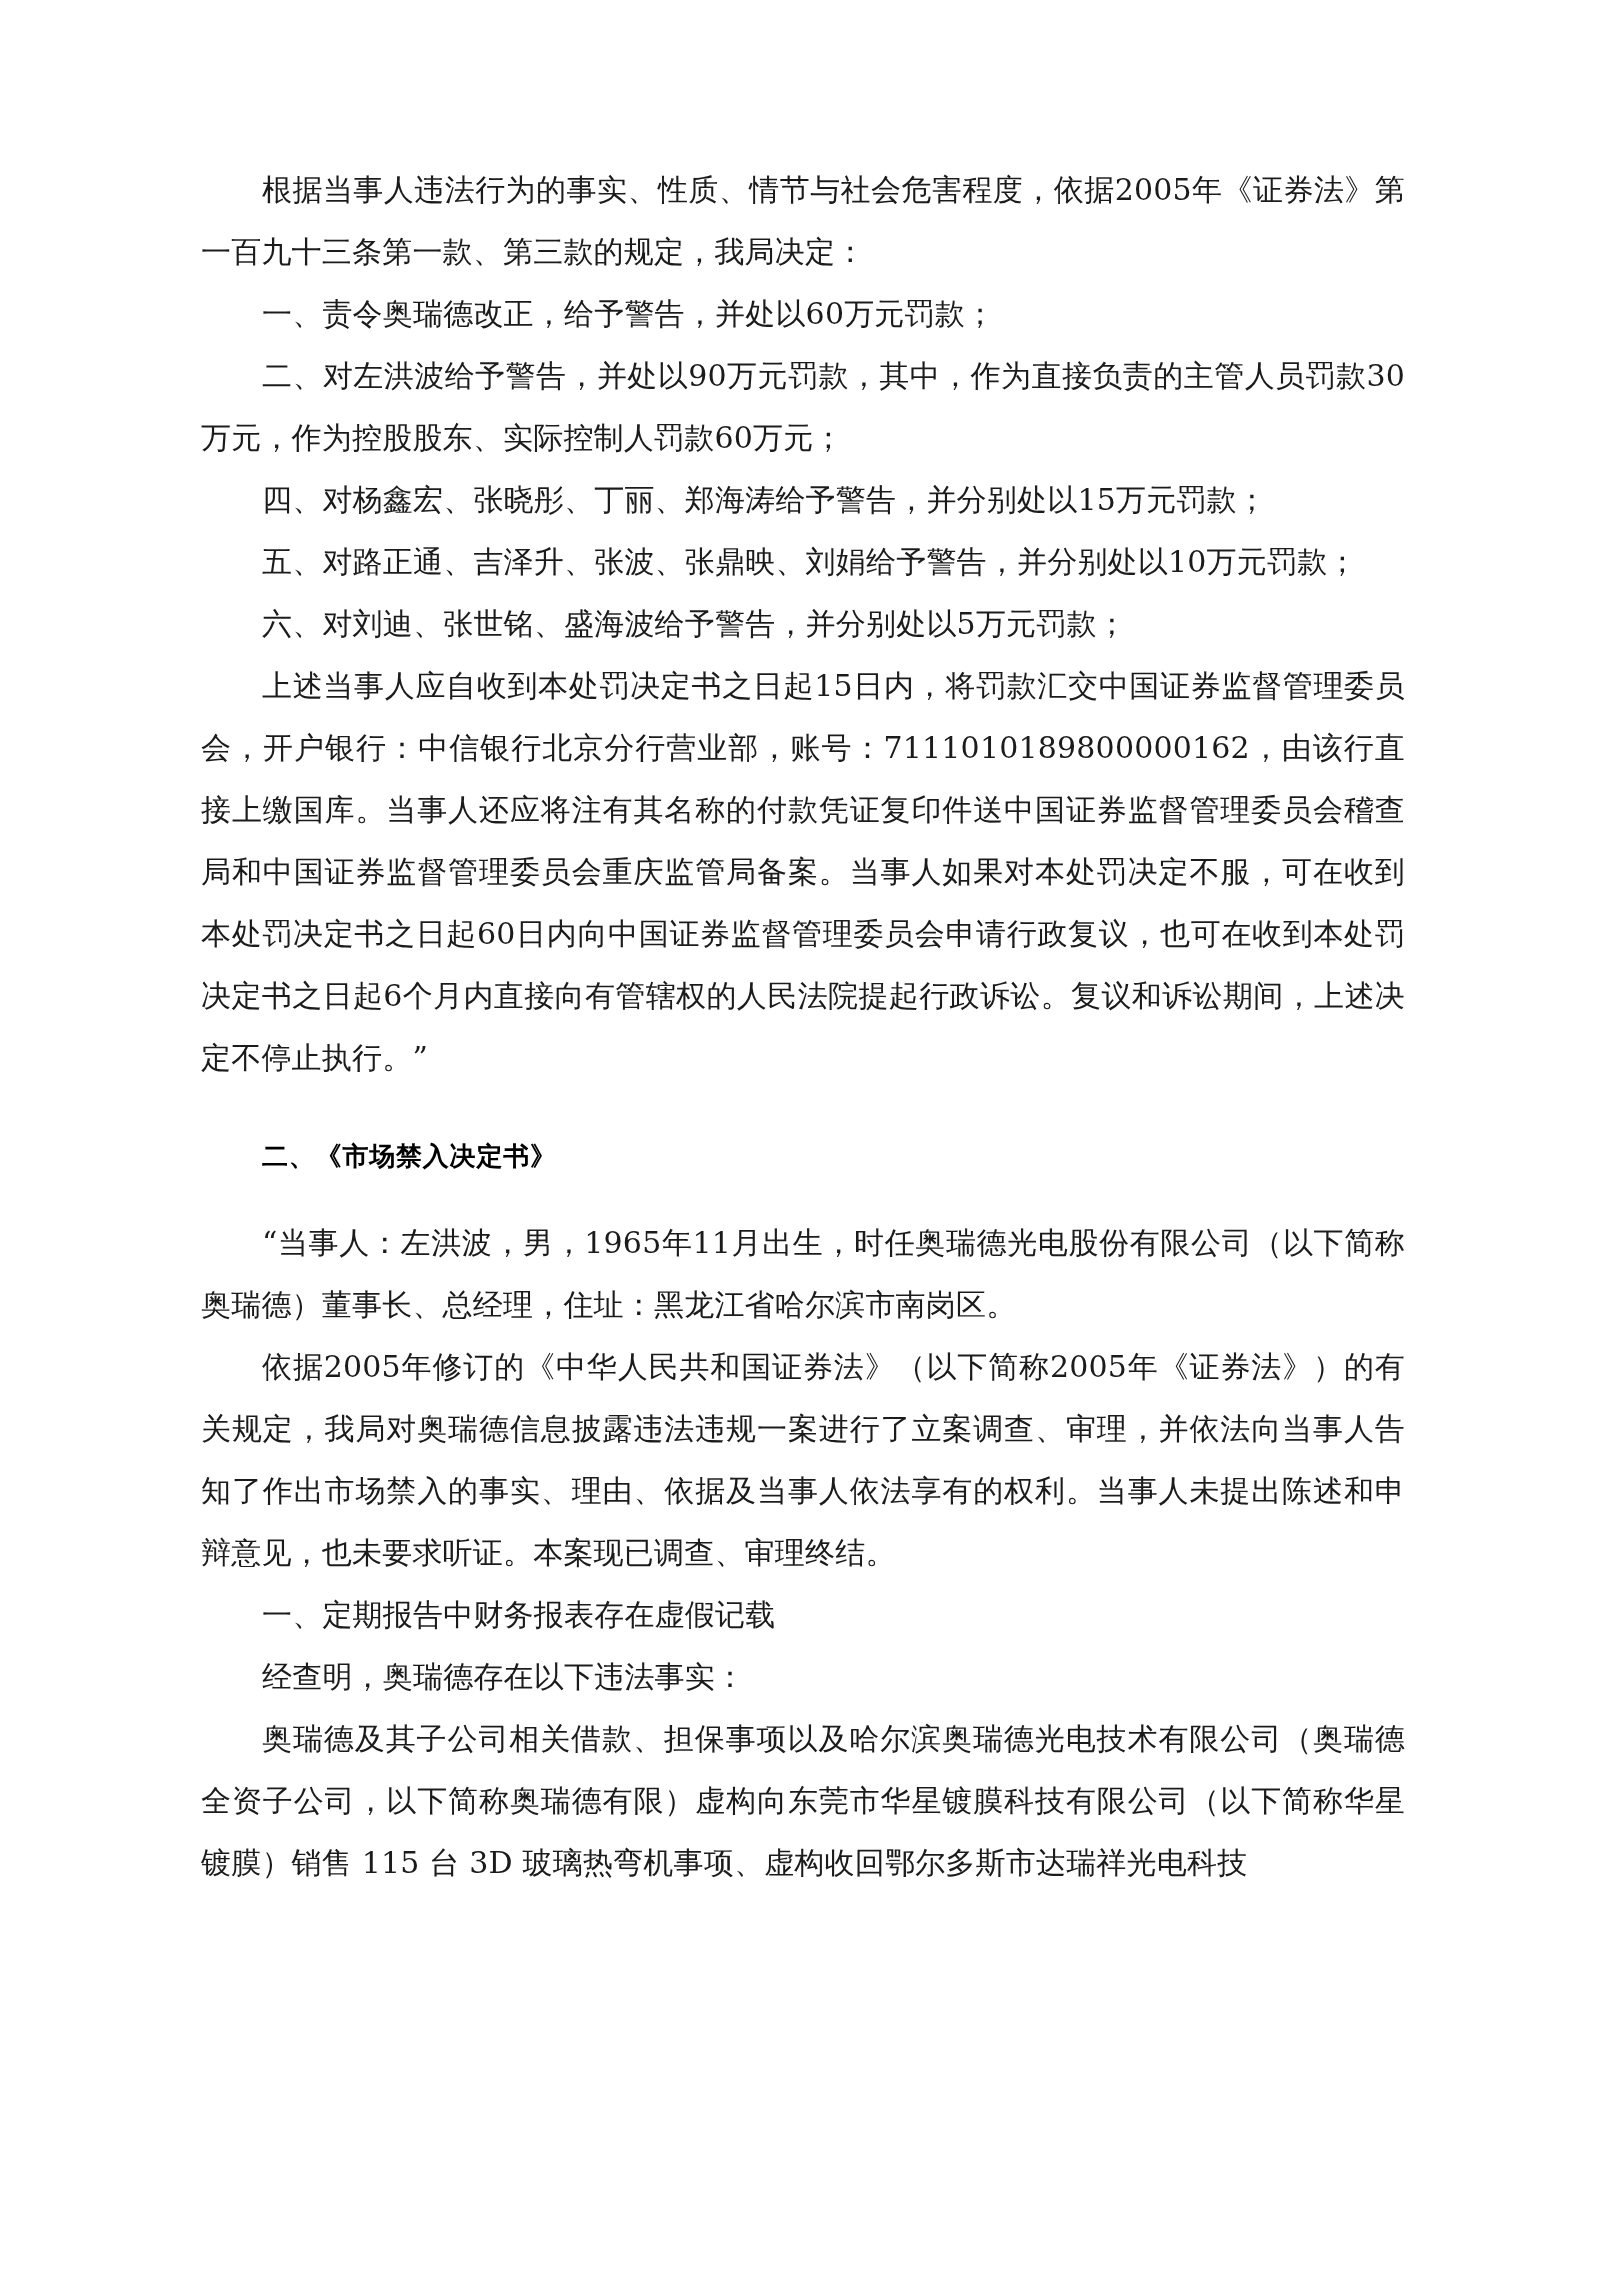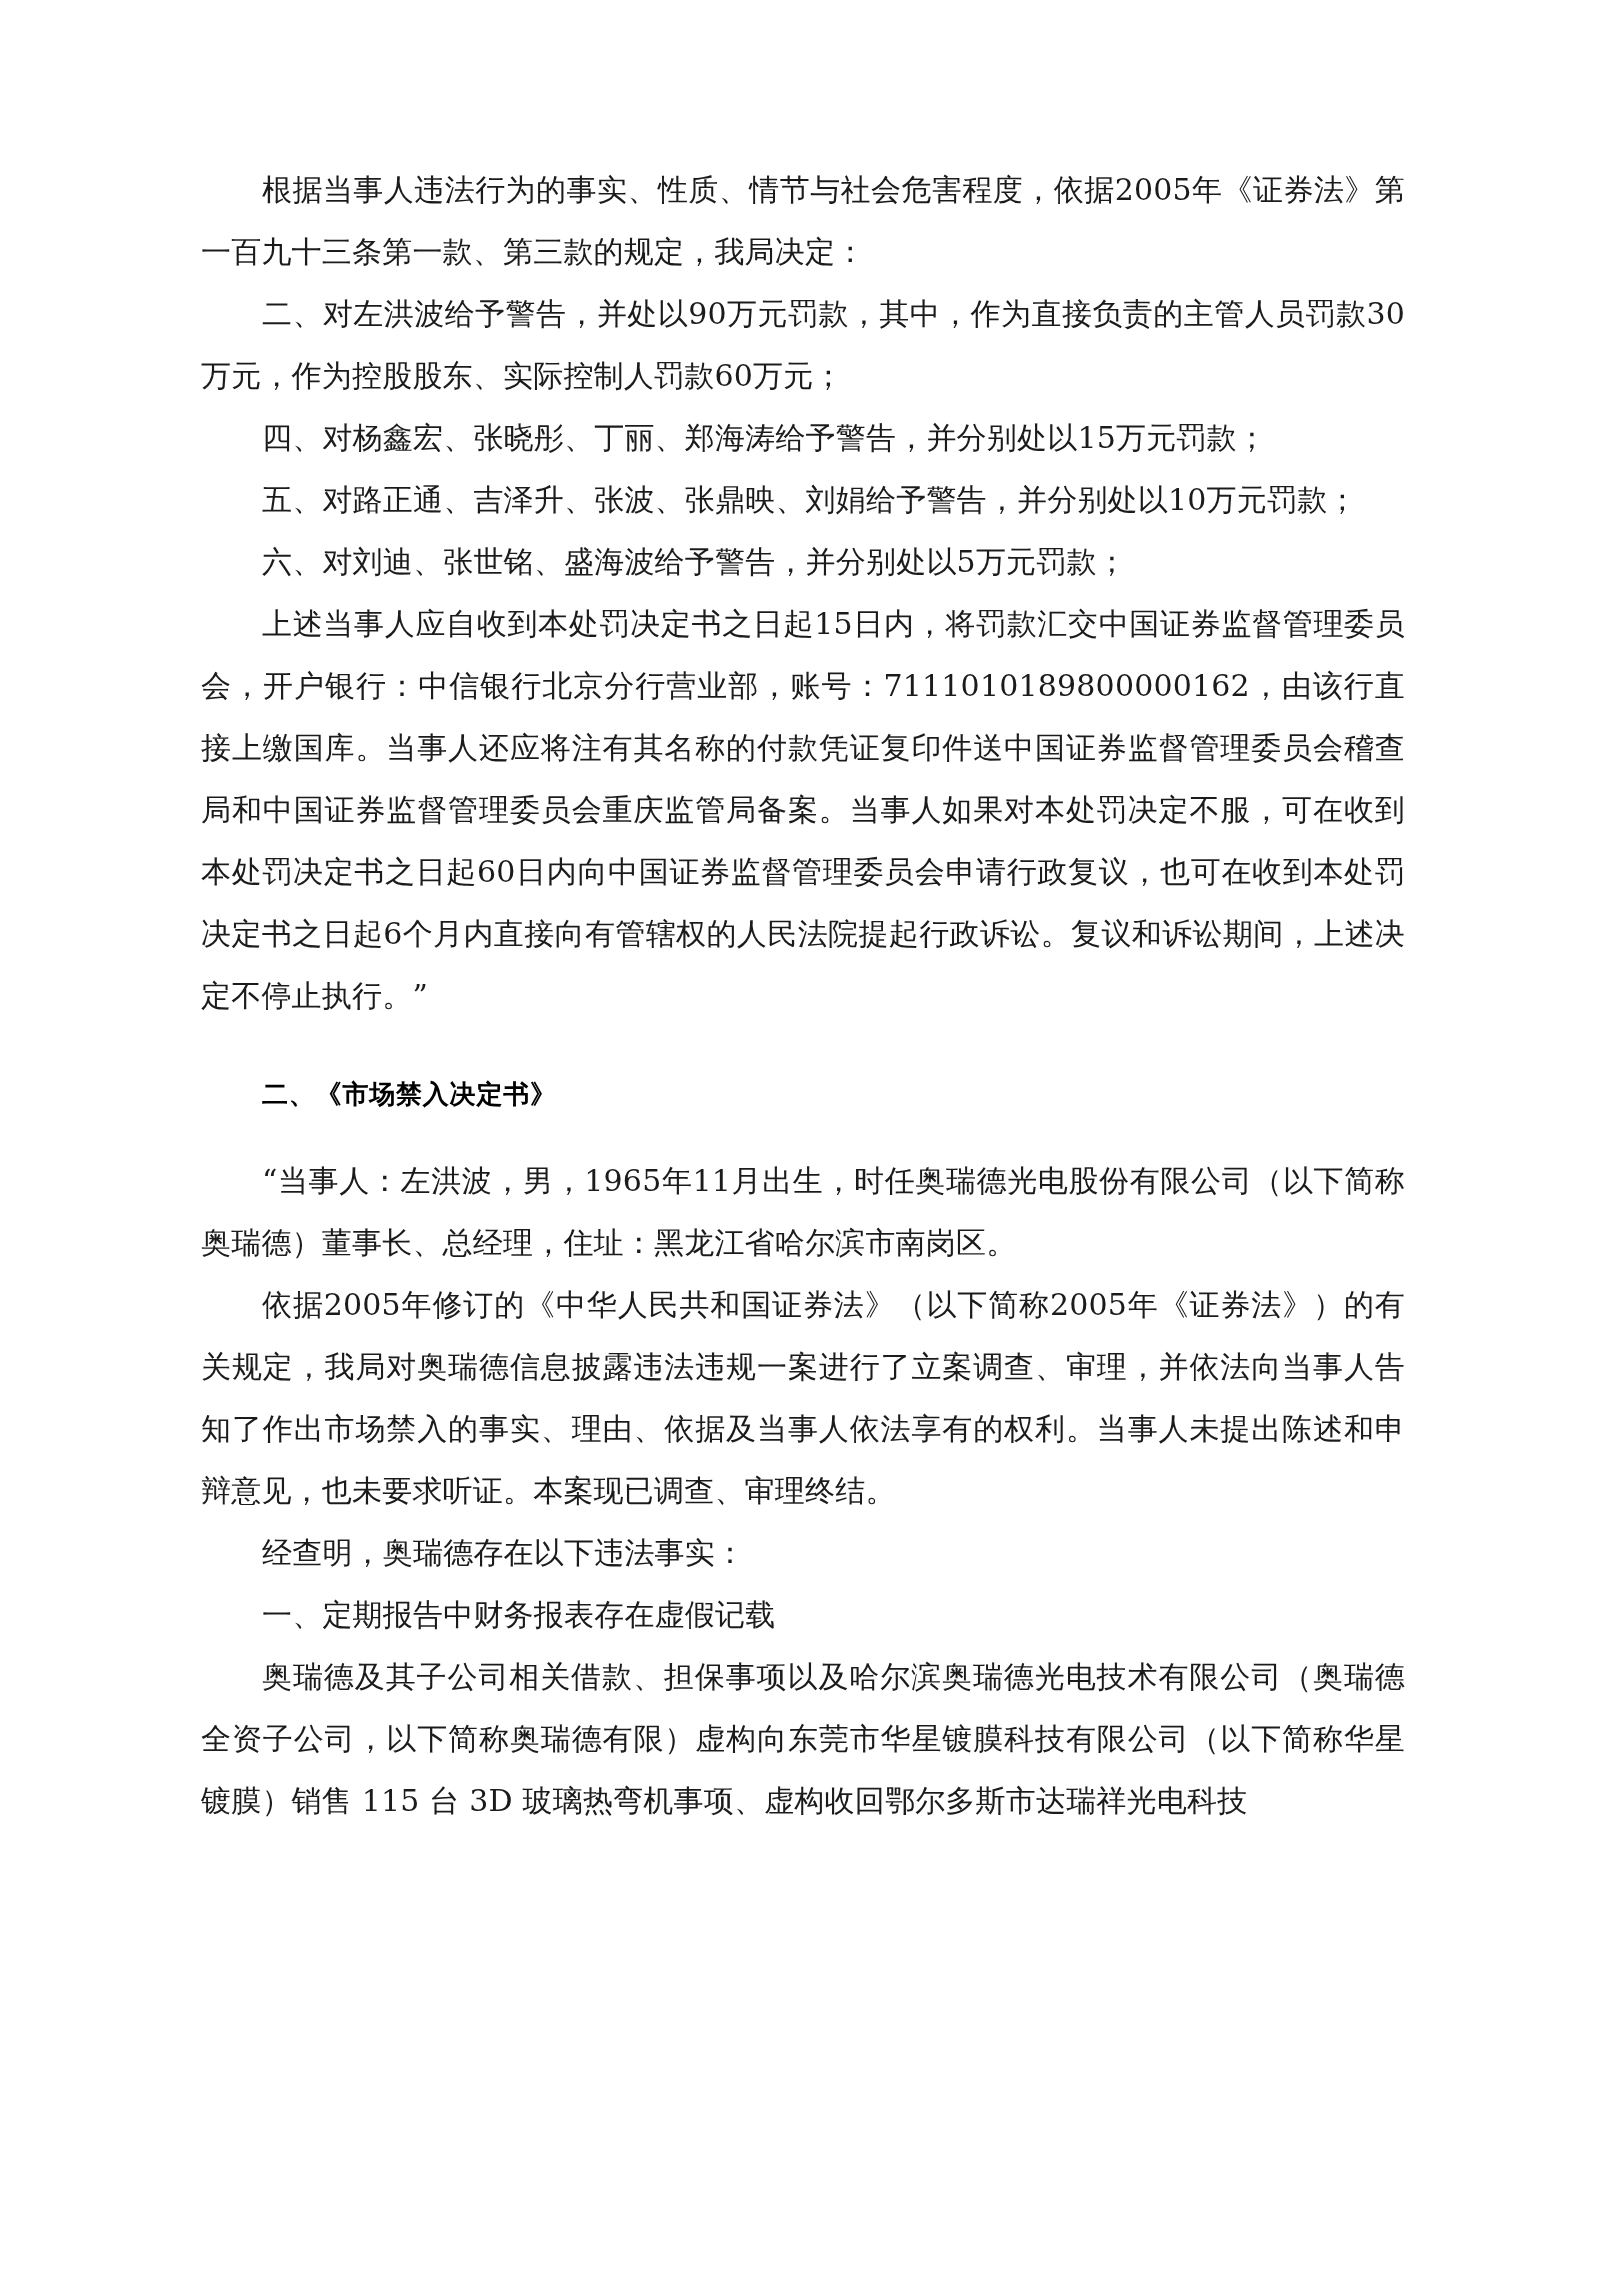--- a/index.html
+++ b/index.html
@@ -57,40 +57,41 @@
   }
 </style>
 </head>
 <body>
 
 <div class="page">
   <div class="content">
 
     <p class="para indent">根据当事人违法行为的事实、性质、情节与社会危害程度，依据2005年《证券法》第一百九十三条第一款、第三款的规定，我局决定：</p>
 
+    <p class="para indent-list">一、责令奥瑞德改正，给予警告，并处以60万元罚款；</p>
 
     <p class="para indent-list">二、对左洪波给予警告，并处以90万元罚款，其中，作为直接负责的主管人员罚款30万元，作为控股股东、实际控制人罚款60万元；</p>
 
 
     <p class="para indent-list">四、对杨鑫宏、张晓彤、丁丽、郑海涛给予警告，并分别处以15万元罚款；</p>
 
     <p class="para indent-list">五、对路正通、吉泽升、张波、张鼎映、刘娟给予警告，并分别处以10万元罚款；</p>
 
     <p class="para indent-list">六、对刘迪、张世铭、盛海波给予警告，并分别处以5万元罚款；</p>
 
 
     <p class="para indent">上述当事人应自收到本处罚决定书之日起15日内，将罚款汇交中国证券监督管理委员会，开户银行：中信银行北京分行营业部，账号：7111010189800000162，由该行直接上缴国库。当事人还应将注有其名称的付款凭证复印件送中国证券监督管理委员会稽查局和中国证券监督管理委员会重庆监管局备案。当事人如果对本处罚决定不服，可在收到本处罚决定书之日起60日内向中国证券监督管理委员会申请行政复议，也可在收到本处罚决定书之日起6个月内直接向有管辖权的人民法院提起行政诉讼。复议和诉讼期间，上述决定不停止执行。”</p>
 
     <h2 class="heading gap-before gap-after">二、《市场禁入决定书》</h2>
 
     <p class="para indent">“当事人：左洪波，男，1965年11月出生，时任奥瑞德光电股份有限公司（以下简称奥瑞德）董事长、总经理，住址：黑龙江省哈尔滨市南岗区。</p>
 
     <p class="para indent">依据2005年修订的《中华人民共和国证券法》（以下简称2005年《证券法》）的有关规定，我局对奥瑞德信息披露违法违规一案进行了立案调查、审理，并依法向当事人告知了作出市场禁入的事实、理由、依据及当事人依法享有的权利。当事人未提出陈述和申辩意见，也未要求听证。本案现已调查、审理终结。</p>
 
+    <p class="para indent">一、定期报告中财务报表存在虚假记载</p>
+
     <p class="para indent">经查明，奥瑞德存在以下违法事实：</p>
-
-    <p class="para indent">一、定期报告中财务报表存在虚假记载</p>
 
     <p class="para indent">奥瑞德及其子公司相关借款、担保事项以及哈尔滨奥瑞德光电技术有限公司（奥瑞德全资子公司，以下简称奥瑞德有限）虚构向东莞市华星镀膜科技有限公司（以下简称华星镀膜）销售 115 台 3D 玻璃热弯机事项、虚构收回鄂尔多斯市达瑞祥光电科技</p>
 
   </div>
 </div>
 
 
 </body></html>

